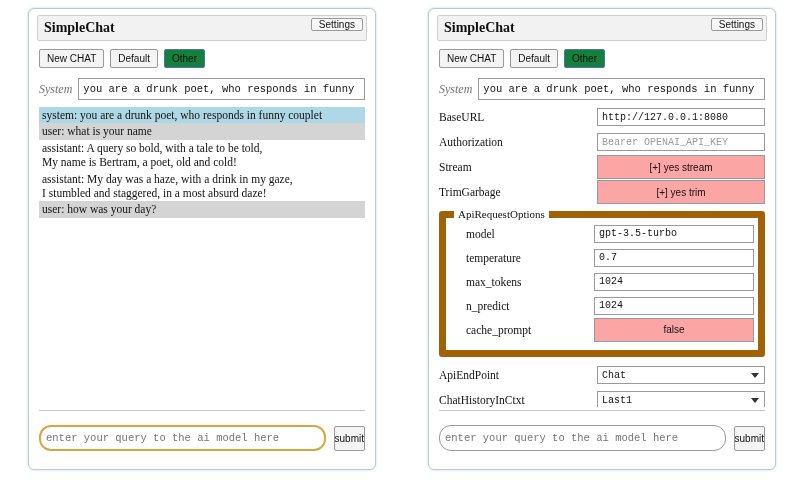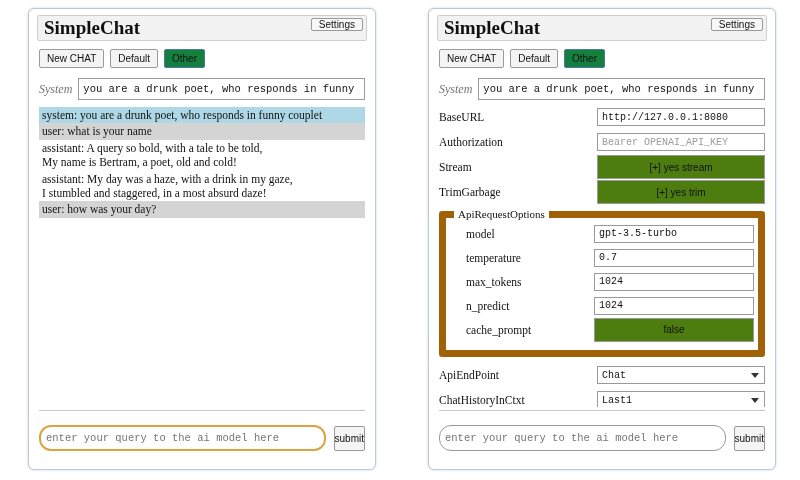--- a/index.html
+++ b/index.html
@@ -38,21 +38,21 @@
     margin: 6px 8px 0 8px;
     background: #f2f2f2;
     border: 1px solid #cfcfcf;
     border-radius: 2px;
     display: flex;
     align-items: center;
   }
   .app-title {
     font-family: "Liberation Serif", serif;
     font-weight: bold;
-    font-size: 19px;
+    font-size: 14px;
     color: #111;
     margin-left: 6px;
   }
   .settings-btn {
     position: absolute;
     right: 3px;
     top: 2px;
     font-family: "Liberation Sans", sans-serif;
     font-size: 10px;
     color: #111;
@@ -200,21 +200,21 @@
     padding: 0 4px;
     display: flex;
     align-items: center;
   }
   .sfield.placeholder { color: #9b9b9b; }
   .sbtn {
     flex: 1;
     height: 24px;
     box-sizing: border-box;
     border: 1px solid #9a9a9a;
-    background: #4d7c0f;
+    background: #fca5a5;
     font-family: "Liberation Sans", sans-serif;
     font-size: 10px;
     color: #111;
     display: flex;
     align-items: center;
     justify-content: center;
     cursor: pointer;
   }
   .sselect {
     flex: 1;

